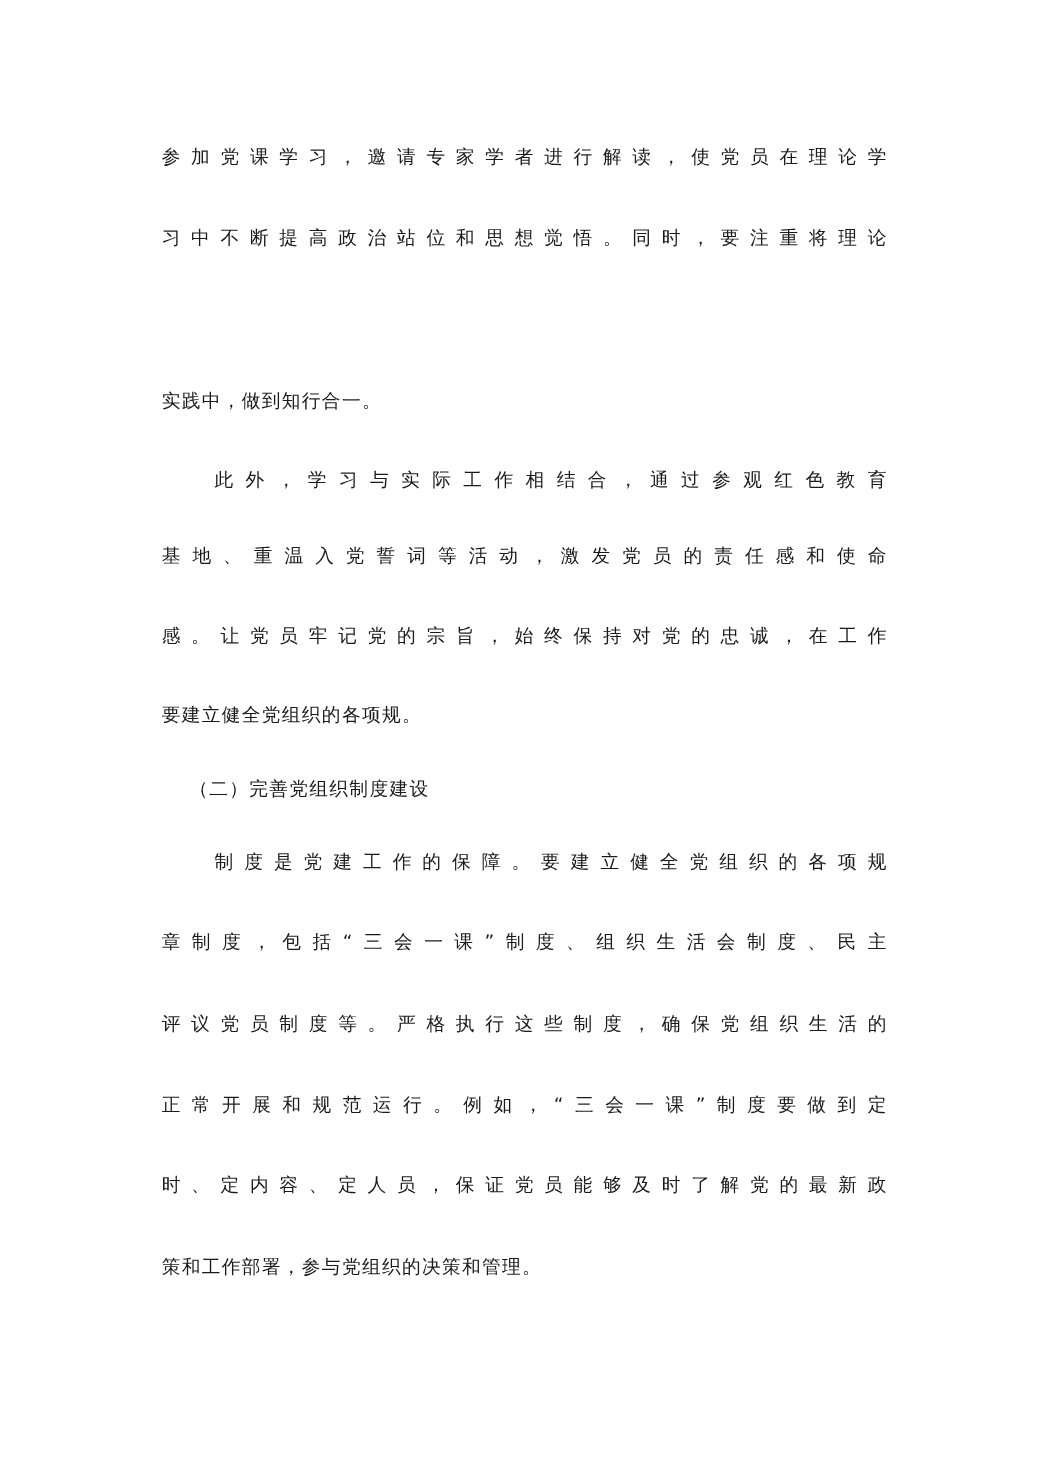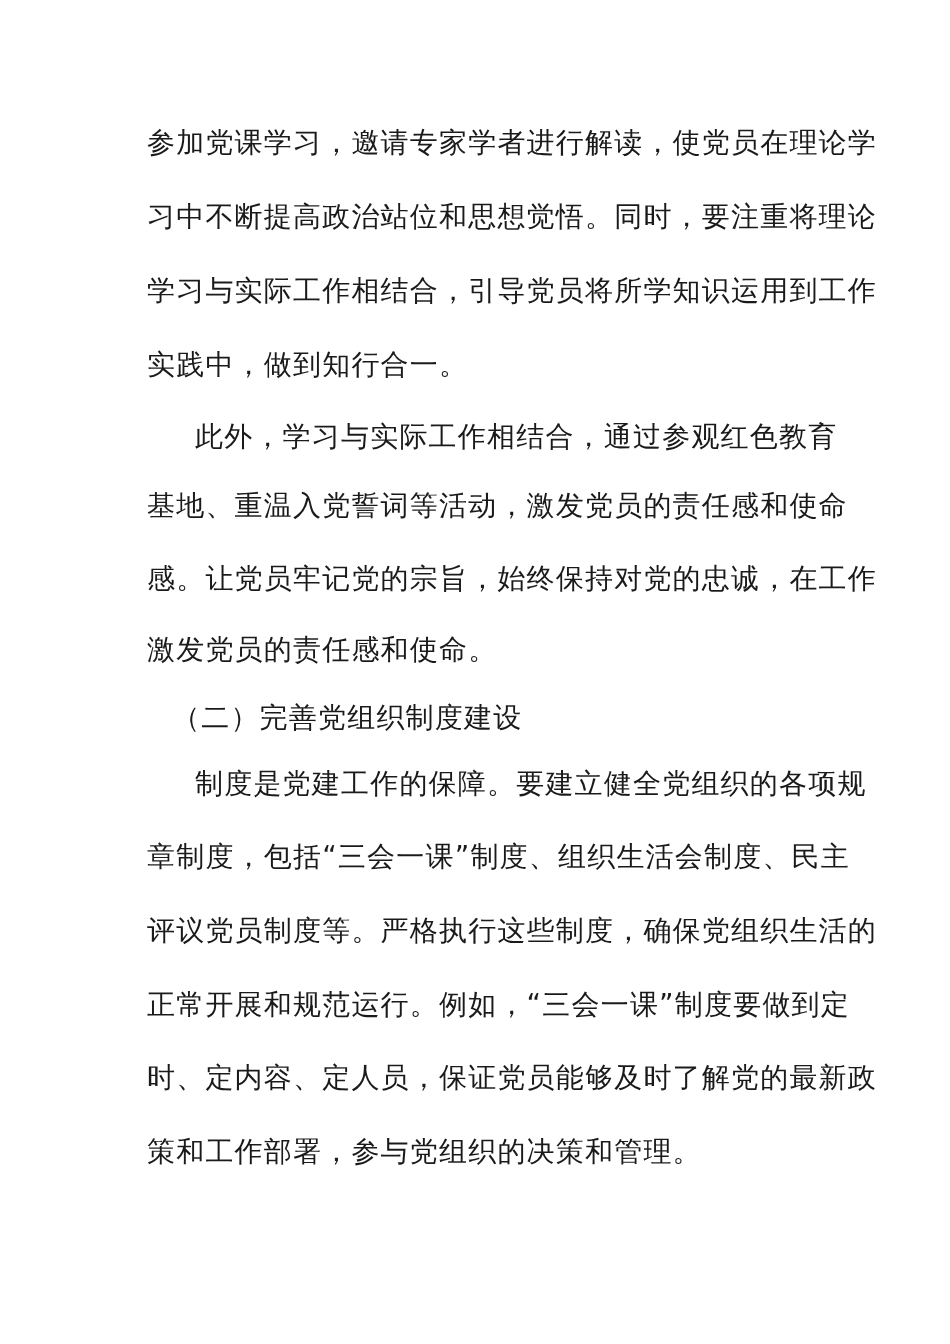--- a/index.html
+++ b/index.html
@@ -6,43 +6,42 @@
     body { width: 950px; height: 1344px; position: relative; overflow: hidden; }
     .page {
       position: absolute; left: 0; top: 0; width: 950px; height: 1344px;
       background: #ffffff;
     }
     .line {
       position: absolute;
       left: 147px;
       width: 660px;
       font-family: "DejaVu Sans", "Liberation Sans", sans-serif;
-      font-size: 28px;
+      font-size: 17px;
       letter-spacing: 1.2px;
       color: #1a1a1a;
       white-space: nowrap;
       line-height: 30px;
     }
     .justify { text-align: justify; text-align-last: justify; }
     .indent { left: 195px; width: 612px; }
     .heading-indent { left: 172px; }
   </style>
 </head>
 <body>
 
 <div class="page">
   <div class="line justify" style="top:128px">参加党课学习，邀请专家学者进行解读，使党员在理论学</div>
   <div class="line justify" style="top:202px">习中不断提高政治站位和思想觉悟。同时，要注重将理论</div>
-  <div class="line justify" style="top:276px">学习与实际工作相结合，引导党员将所学知识运用到工作</div>
   <div class="line" style="top:350px">实践中，做到知行合一。</div>
 
   <div class="line indent justify" style="top:422px">此外，学习与实际工作相结合，通过参观红色教育</div>
   <div class="line justify" style="top:564px">感。让党员牢记党的宗旨，始终保持对党的忠诚，在工作</div>
   <div class="line justify" style="top:491px">基地、重温入党誓词等活动，激发党员的责任感和使命</div>
-  <div class="line" style="top:635px">激发党员的责任感和使命。</div>
+  <div class="line" style="top:635px">要建立健全党组织的各项规。</div>
 
   <div class="line heading-indent" style="top:703px">（二）完善党组织制度建设</div>
 
   <div class="line indent justify" style="top:769px">制度是党建工作的保障。要建立健全党组织的各项规</div>
   <div class="line justify" style="top:842px">章制度，包括“三会一课”制度、组织生活会制度、民主</div>
   <div class="line justify" style="top:916px">评议党员制度等。严格执行这些制度，确保党组织生活的</div>
   <div class="line justify" style="top:990px">正常开展和规范运行。例如，“三会一课”制度要做到定</div>
   <div class="line justify" style="top:1063px">时、定内容、定人员，保证党员能够及时了解党的最新政</div>
   <div class="line" style="top:1137px">策和工作部署，参与党组织的决策和管理。</div>
 </div>

